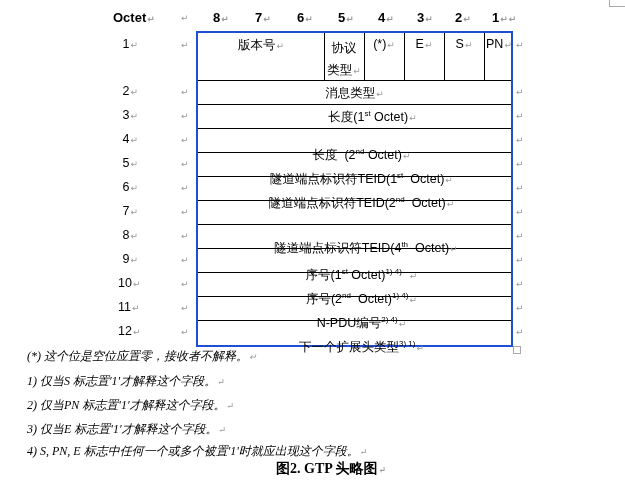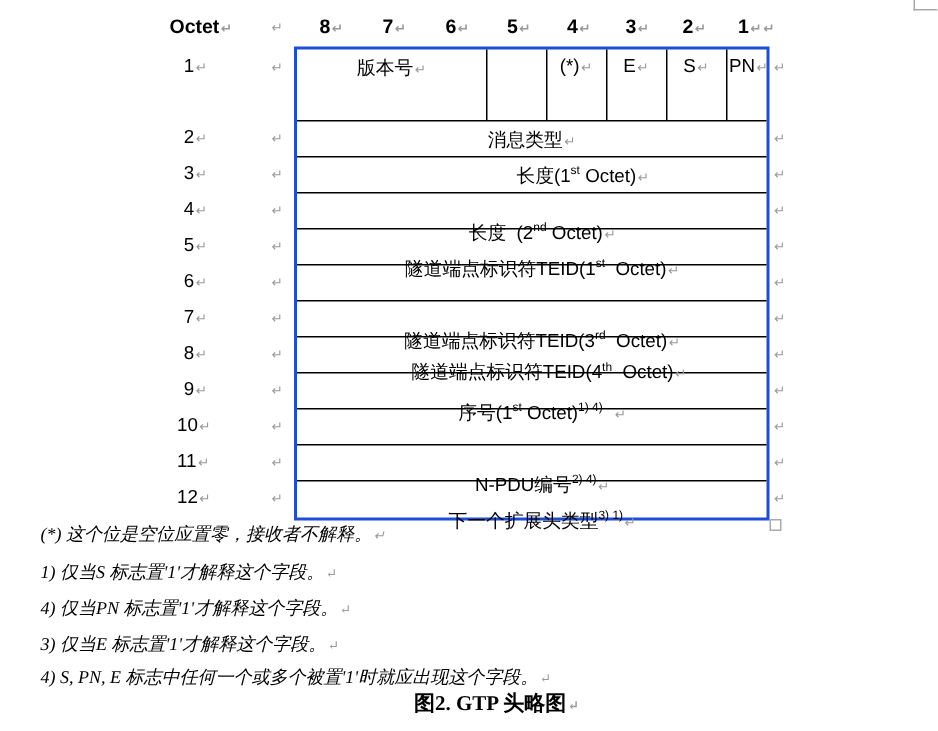--- a/index.html
+++ b/index.html
@@ -71,20 +71,24 @@
 
   <div class="vline" style="left:126px;"></div>
   <div class="vline" style="left:166px;"></div>
   <div class="vline" style="left:206px;"></div>
   <div class="vline" style="left:246px;"></div>
   <div class="vline" style="left:286px;"></div>
 
   <div class="cell" style="left:0;top:4px;width:126px;">
     <span>版本号</span><span class="pm">↵</span>
   </div>
+  <div class="cell" style="left:126px;top:4px;width:40px;line-height:22px;">
+    <div>协议</div>
+    <div><span>类型</span><span class="pm">↵</span></div>
+  </div>
   <div class="cell" style="left:166px;top:4px;width:40px;">
     <span>(*)</span><span class="pm">↵</span>
   </div>
   <div class="cell" style="left:206px;top:4px;width:40px;">
     <span>E</span><span class="pm">↵</span>
   </div>
   <div class="cell" style="left:246px;top:4px;width:40px;">
     <span>S</span><span class="pm">↵</span>
   </div>
   <div class="cell" style="left:286px;top:4px;width:27px;text-align:left;padding-left:2px;">
@@ -99,37 +103,40 @@
   <div class="hline" style="top:167px;"></div>
   <div class="hline" style="top:191px;"></div>
   <div class="hline" style="top:215px;"></div>
   <div class="hline" style="top:239px;"></div>
   <div class="hline" style="top:263px;"></div>
   <div class="hline" style="top:287px;"></div>
 
   <div class="cell" style="left:0;top:52px;width:313px;">
     <span>消息类型</span><span class="pm">↵</span>
   </div>
-  <div class="cell" style="left:0;top:76px;width:349px;margin-left:16px;">
+  <div class="cell" style="left:0;top:76px;width:349px;">
     <span>长度(1</span><sup>st</sup><span> Octet)</span><span class="pm">↵</span>
   </div>
   <div class="cell" style="left:0;top:100px;width:313px;white-space:pre;">
     <span>长度  (2</span><sup>nd</sup><span> Octet)</span><span class="pm">↵</span>
   </div>
   <div class="cell" style="left:0;top:124px;width:313px;white-space:pre;">
     <span>隧道端点标识符TEID(1</span><sup>st</sup><span>  Octet)</span><span class="pm">↵</span>
   </div>
-  <div class="cell" style="left:0;top:172px;width:313px;white-space:pre;">
-    <span>隧道端点标识符TEID(3</span><sup>rd</sup><span>  Octet)</span><span class="pm">↵</span>
+  <div class="cell" style="left:0;top:148px;width:313px;white-space:pre;">
+    <span>隧道端点标识符TEID(2</span><sup>nd</sup><span>  Octet)</span><span class="pm">↵</span>
   </div>
   <div class="cell" style="left:0;top:193px;width:322px;white-space:pre;">
     <span>隧道端点标识符TEID(4</span><sup>th</sup><span>  Octet)</span><span class="pm">↵</span>
   </div>
   <div class="cell" style="left:0;top:220px;width:313px;white-space:pre;">
     <span>序号(1</span><sup>st</sup><span> Octet)</span><sup>1) 4)</sup>  <span class="pm">↵</span>
+  </div>
+  <div class="cell" style="left:0;top:244px;width:313px;white-space:pre;">
+    <span>序号(2</span><sup>nd</sup><span>  Octet)</span><sup>1) 4)</sup><span class="pm">↵</span>
   </div>
   <div class="cell" style="left:0;top:268px;width:313px;white-space:pre;">
     <span>N-PDU编号</span><sup>2) 4)</sup><span class="pm">↵</span>
   </div>
   <div class="cell" style="left:0;top:292px;width:313px;white-space:pre;">
     <span>下一个扩展头类型</span><sup>3) 1)</sup><span class="pm">↵</span>
   </div>
 </div>
 
 <div class="rowend" style="top:40px;">↵</div>
@@ -142,17 +149,17 @@
 <div class="rowend" style="top:231px;">↵</div>
 <div class="rowend" style="top:255px;">↵</div>
 <div class="rowend" style="top:279px;">↵</div>
 <div class="rowend" style="top:303px;">↵</div>
 <div class="rowend" style="top:327px;">↵</div>
 
 <div class="corner" style="left:513px;top:346px;width:6px;height:6px;border-width:1px;"></div>
 
 <div class="note" style="top:348px;font-family:Liberation Serif, serif;"><span>(*)  这个位是空位应置零，接收者不解释。</span><span class="pm">↵</span></div>
 <div class="note" style="top:373px;"><span>1)  仅当S 标志置'1'才解释这个字段。</span><span class="pm">↵</span></div>
-<div class="note" style="top:397px;"><span>4)  仅当PN 标志置'1'才解释这个字段。</span><span class="pm">↵</span></div>
+<div class="note" style="top:397px;"><span>2)  仅当PN 标志置'1'才解释这个字段。</span><span class="pm">↵</span></div>
 <div class="note" style="top:421px;"><span>3)  仅当E 标志置'1'才解释这个字段。</span><span class="pm">↵</span></div>
 <div class="note" style="top:443px;"><span>4) S, PN, E 标志中任何一个或多个被置'1'时就应出现这个字段。</span><span class="pm">↵</span></div>
 
 <div class="caption"><span>图2. GTP 头略图</span><span class="pm">↵</span></div>
 
 </body></html>

